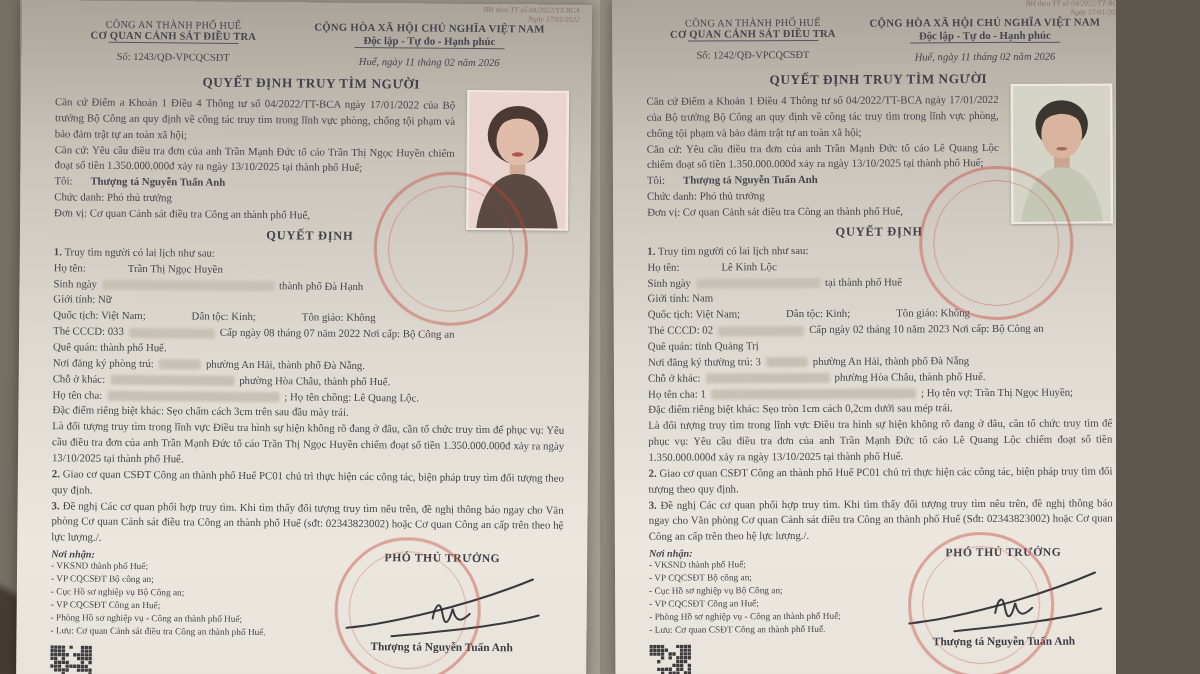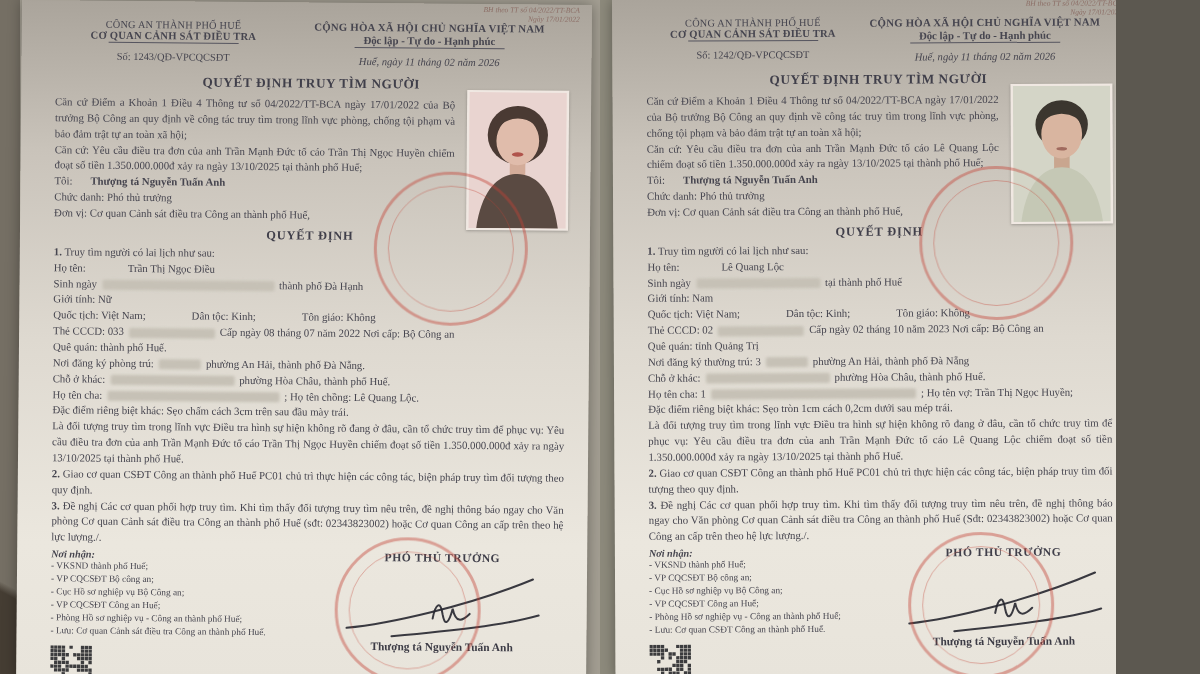--- a/index.html
+++ b/index.html
@@ -124,21 +124,21 @@
             <ellipse class="p-lip" cx="50" cy="64" rx="6" ry="2.2"></ellipse>
             <path class="p-shirt" d="M8 140 C14 96 34 84 50 84 C66 84 86 96 92 140 Z"></path>
           </svg>
         </div>
         <div class="stamp stamp-a"></div>
 
         <h2 class="decision-heading">QUYẾT ĐỊNH</h2>
 
         <div class="fields">
           <p><b>1.</b> <span>Truy tìm người có lai lịch như sau:</span></p>
-          <p><span>Họ tên:</span><span class="name-gap"></span><span>Trần Thị Ngọc Điều</span></p>
+          <p><span>Họ tên:</span><span class="name-gap"></span><span>Trần Thị Ngọc Huyền</span></p>
           <p><span>Sinh ngày</span><span class="redact r-xl"></span><span>thành phố Đà Hạnh</span></p>
           <p>Giới tính: Nữ</p>
           <p><span>Quốc tịch: Việt Nam;</span><span class="col-gap"></span><span>Dân tộc: Kinh;</span><span class="col-gap"></span><span>Tôn giáo: Không</span></p>
           <p><span>Thẻ CCCD: 033</span><span class="redact r-md"></span><span>Cấp ngày 08 tháng 07 năm 2022 Nơi cấp: Bộ Công an</span></p>
           <p>Quê quán: thành phố Huế.</p>
           <p><span>Nơi đăng ký phòng trú:</span><span class="redact r-sm"></span><span>phường An Hải, thành phố Đà Nẵng.</span></p>
           <p><span>Chỗ ở khác:</span><span class="redact r-lg"></span><span>phường Hòa Châu, thành phố Huế.</span></p>
           <p><span>Họ tên cha:</span><span class="redact r-xl"></span><span>; Họ tên chồng: Lê Quang Lộc.</span></p>
           <p>Đặc điểm riêng biệt khác: Sẹo chấm cách 3cm trên sau đầu mày trái.</p>
           <p class="just">Là đối tượng truy tìm trong lĩnh vực Điều tra hình sự hiện không rõ đang ở đâu, cần tổ chức truy tìm để phục vụ: Yêu cầu điều tra đơn của anh Trần Mạnh Đức tố cáo Trần Thị Ngọc Huyền chiếm đoạt số tiền 1.350.000.000đ xảy ra ngày 13/10/2025 tại thành phố Huế.</p>
@@ -304,21 +304,21 @@
             <ellipse class="p-lip" cx="50" cy="65" rx="5.5" ry="1.8"></ellipse>
             <path class="p-shirt" d="M8 140 C14 96 34 84 50 84 C66 84 86 96 92 140 Z"></path>
           </svg>
         </div>
         <div class="stamp stamp-a"></div>
 
         <h2 class="decision-heading">QUYẾT ĐỊNH</h2>
 
         <div class="fields">
           <p><b>1.</b> <span>Truy tìm người có lai lịch như sau:</span></p>
-          <p><span>Họ tên:</span><span class="name-gap"></span><span>Lê Quang Lộc</span></p>
+          <p><span>Họ tên:</span><span class="name-gap"></span><span>Lê Kinh Lộc</span></p>
           <p><span>Sinh ngày</span><span class="redact r-lg"></span><span>tại thành phố Huế</span></p>
           <p>Giới tính: Nam</p>
           <p><span>Quốc tịch: Việt Nam;</span><span class="col-gap"></span><span>Dân tộc: Kinh;</span><span class="col-gap"></span><span>Tôn giáo: Không</span></p>
           <p><span>Thẻ CCCD: 02</span><span class="redact r-md"></span><span>Cấp ngày 02 tháng 10 năm 2023 Nơi cấp: Bộ Công an</span></p>
           <p>Quê quán: tỉnh Quảng Trị</p>
           <p><span>Nơi đăng ký thường trú: 3</span><span class="redact r-sm"></span><span>phường An Hải, thành phố Đà Nẵng</span></p>
           <p><span>Chỗ ở khác:</span><span class="redact r-lg"></span><span>phường Hòa Châu, thành phố Huế.</span></p>
           <p><span>Họ tên cha: 1</span><span class="redact r-xxl"></span><span>; Họ tên vợ: Trần Thị Ngọc Huyền;</span></p>
           <p>Đặc điểm riêng biệt khác: Sẹo tròn 1cm cách 0,2cm dưới sau mép trái.</p>
           <p class="just">Là đối tượng truy tìm trong lĩnh vực Điều tra hình sự hiện không rõ đang ở đâu, cần tổ chức truy tìm để phục vụ: Yêu cầu điều tra đơn của anh Trần Mạnh Đức tố cáo Lê Quang Lộc chiếm đoạt số tiền 1.350.000.000đ xảy ra ngày 13/10/2025 tại thành phố Huế.</p>

